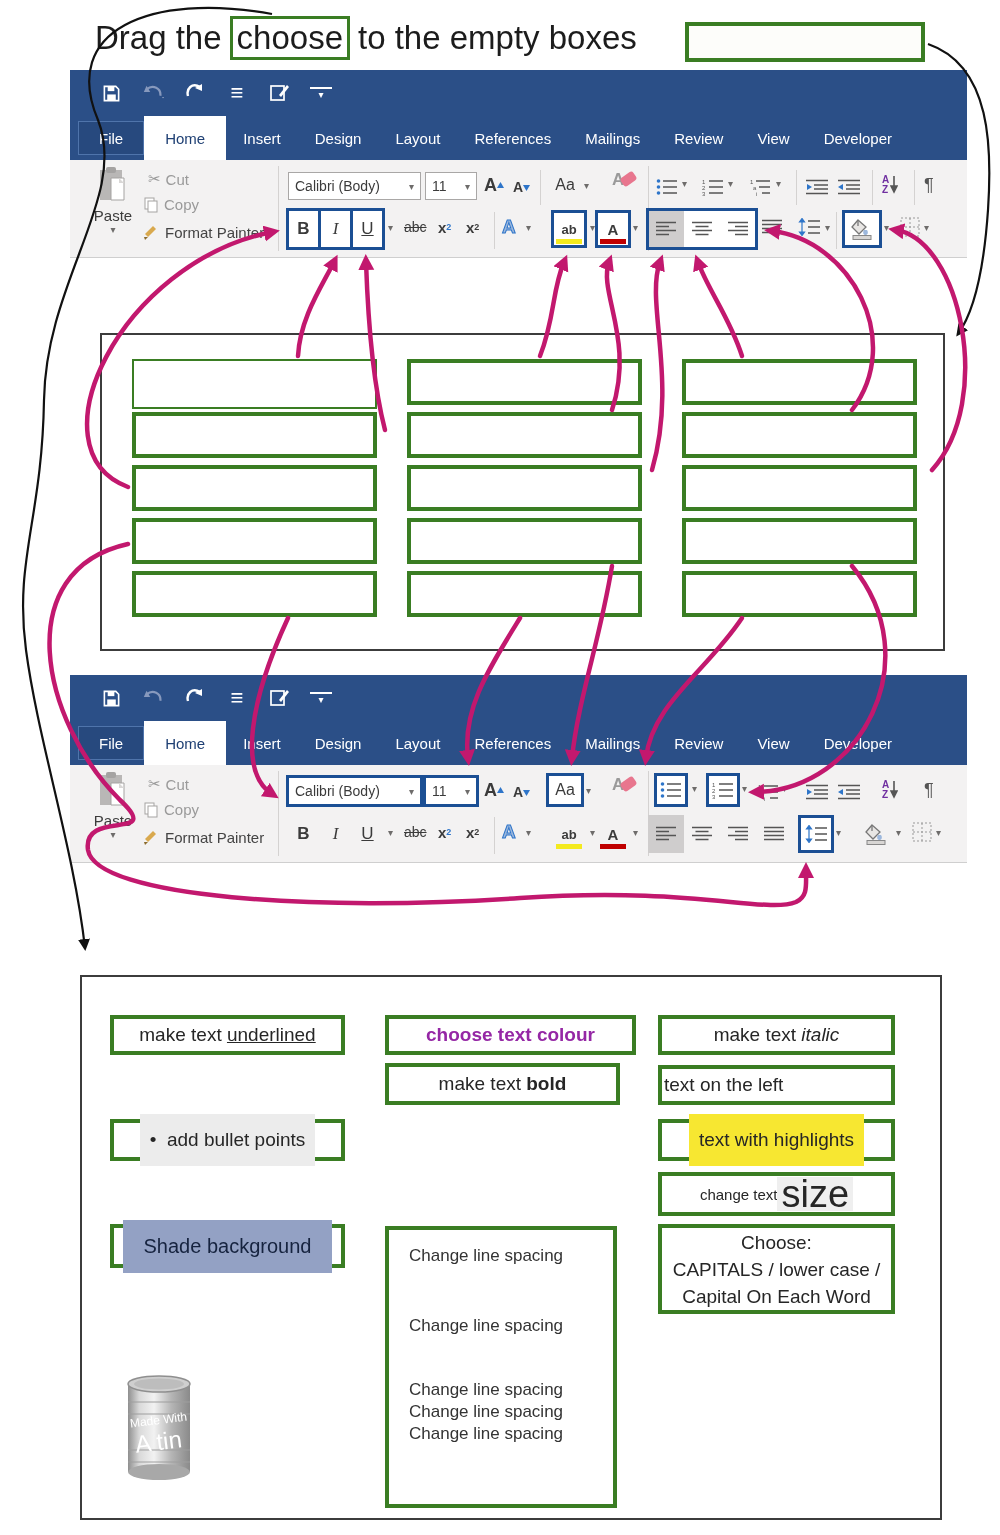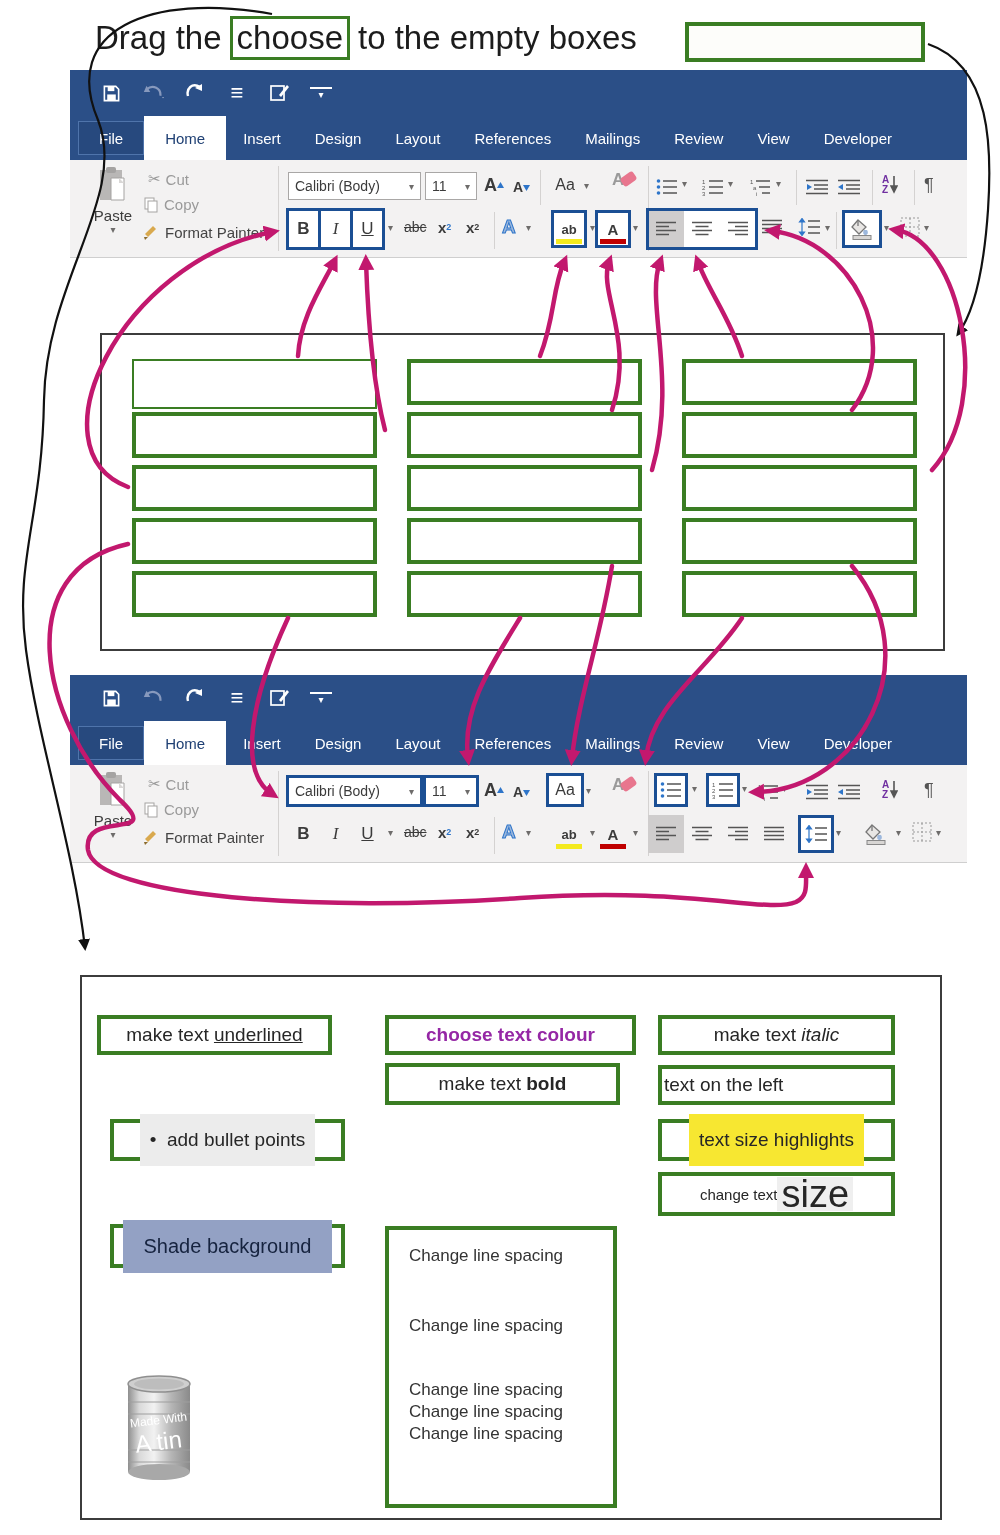--- a/index.html
+++ b/index.html
@@ -554,21 +554,21 @@
             <rect x="1" y="1" width="18" height="18" fill="none" stroke="#999" stroke-dasharray="2 2"></rect>
             <path d="M10 1v18M1 10h18" stroke="#999" stroke-dasharray="2 2"></path>
           </svg>
         </div>
       <div class="abs chev" style="left:866px;top:62px">▾</div>
     </div>
   </div>
 
   <div class="labelzone"></div>
 
-  <div class="lbl" style="left:97px;top:1015px;width:235px;height:40px">
+  <div class="lbl" style="left:110px;top:1015px;width:235px;height:40px">
       <span><span>make text </span><u>underlined</u></span>
     </div>
   <div class="lbl" style="left:110px;top:1119px;width:235px;height:42px">
       <span class="band" style="background:#ececec"><span>•</span>&nbsp;&nbsp;<span>add bullet points</span></span>
     </div>
   <div class="lbl" style="left:110px;top:1224px;width:235px;height:44px;font-size:20px">
       <span class="band" style="background:#93a1c4;color:#16233f;width:92%">Shade  background</span>
     </div>
 
   <div class="lbl" style="left:385px;top:1015px;width:251px;height:40px;color:#9527a5;font-weight:bold">
@@ -587,26 +587,31 @@
     </div>
   </div>
 
   <div class="lbl" style="left:658px;top:1015px;width:237px;height:40px">
       <span><span>make text </span><i>italic</i></span>
     </div>
   <div class="lbl" style="left:658px;top:1065px;width:237px;height:40px;justify-content:flex-start;padding-left:2px">
       <span>text on the left</span>
     </div>
   <div class="lbl" style="left:658px;top:1119px;width:237px;height:42px">
-      <span class="band" style="background:#f7e731">text size highlights</span>
+      <span class="band" style="background:#f7e731">text with highlights</span>
     </div>
   <div class="lbl" style="left:658px;top:1172px;width:237px;height:44px">
       <span style="font-size:15px">change text </span>
       <span style="font-size:38px;line-height:34px;background:#efefef;padding:0 4px">size</span>
     </div>
+  <div class="lbl" style="left:658px;top:1224px;width:237px;height:90px;flex-direction:column;line-height:27px">
+    <span>Choose:</span>
+    <span>CAPITALS / lower case /</span>
+    <span>Capital On Each Word</span>
+  </div>
 
   <svg class="abs" style="left:118px;top:1372px" width="82" height="112" viewBox="0 0 82 112">
     <defs>
       <linearGradient id="cang" x1="0" x2="1">
         <stop offset="0" stop-color="#8f8f8f"></stop>
           <stop offset="0.18" stop-color="#d9d9d9"></stop>
           <stop offset="0.42" stop-color="#f2f2f2"></stop>
           <stop offset="0.7" stop-color="#b5b5b5"></stop>
           <stop offset="1" stop-color="#8a8a8a"></stop>
       </linearGradient>

